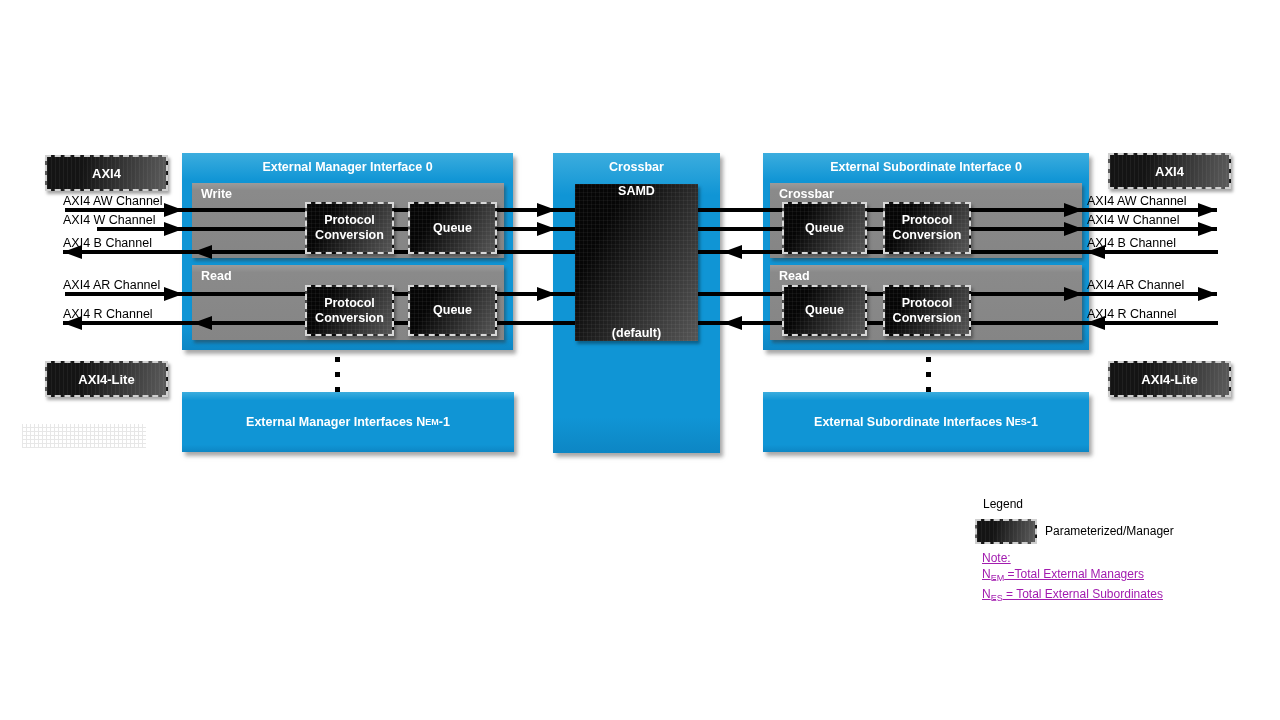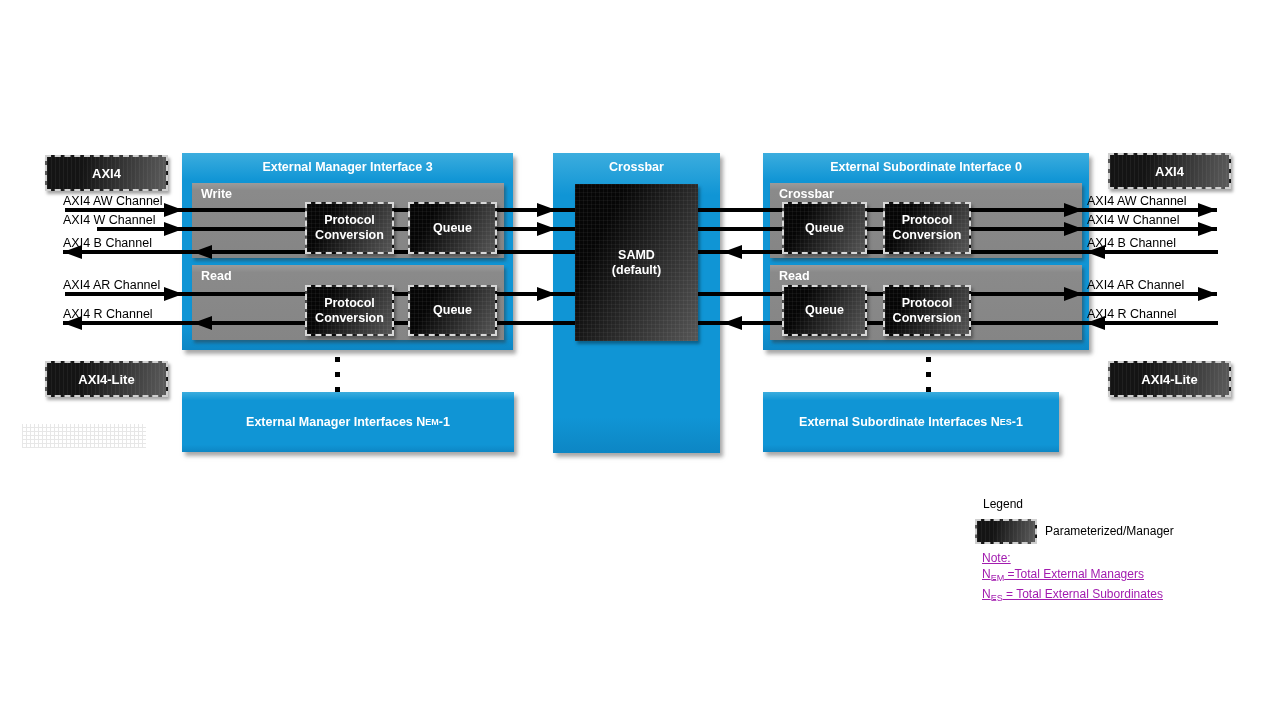--- a/index.html
+++ b/index.html
@@ -25,21 +25,21 @@
   .arrow-layer{position:absolute;left:0;top:0;z-index:2;pointer-events:none;}
   .dark-box{position:absolute;z-index:3;color:#fff;font-weight:bold;font-size:12.5px;
         display:flex;flex-direction:column;align-items:center;justify-content:center;
         text-align:center;line-height:15px;
         border:2px dashed #d8d8d8;
         background-image:
           repeating-linear-gradient(90deg,rgba(255,255,255,.045) 0 1px,transparent 1px 4px),
           repeating-linear-gradient(0deg,rgba(255,255,255,.045) 0 1px,transparent 1px 4px),
           linear-gradient(118deg,#060606 25%,#565656 100%);
         box-shadow:2px 3px 3px rgba(0,0,0,.35);}
-  .dark-box.solid{border:none;}
+  .dark-box.solid{border:none;justify-content:space-between;}
   .pill{position:absolute;z-index:4;width:123px;height:36px;color:#fff;font-weight:bold;
         font-size:13px;display:flex;align-items:center;justify-content:center;
         border:2px dashed #cfcfcf;box-sizing:border-box;
         background-image:
           repeating-linear-gradient(90deg,rgba(255,255,255,.05) 0 1px,transparent 1px 4px),
           linear-gradient(100deg,#141414 30%,#5c5c5c 100%);
         box-shadow:2px 3px 3px rgba(0,0,0,.35);}
   .channel-label{position:absolute;z-index:4;font-size:12.5px;color:#000;white-space:nowrap;
         text-align:left;}
   .dot{position:absolute;z-index:4;width:5px;height:5px;background:#000;}
@@ -60,21 +60,21 @@
 
 
   <div class="artifact-grid"></div>
 
   <div class="pill" style="left:45px;top:155px;">AXI4</div>
   <div class="pill" style="left:45px;top:361px;">AXI4-Lite</div>
   <div class="pill" style="left:1108px;top:153px;">AXI4</div>
   <div class="pill" style="left:1108px;top:361px;">AXI4-Lite</div>
 
   <div class="blue-box" style="left:182px;top:153px;width:331px;height:197px;">
-    <div class="blue-title">External Manager Interface 3</div>
+    <div class="blue-title">External Manager Interface 0</div>
     <div class="gray-section" style="left:10px;top:30px;width:312px;height:75px;">
       <div class="section-title">Write</div>
     </div>
     <div class="gray-section" style="left:10px;top:112px;width:312px;height:75px;">
       <div class="section-title">Read</div>
     </div>
   </div>
 
   <div class="blue-box" style="left:553px;top:153px;width:167px;height:300px;">
     <div class="blue-title">Crossbar</div>
@@ -88,21 +88,21 @@
     <div class="gray-section" style="left:7px;top:112px;width:312px;height:75px;">
       <div class="section-title">Read</div>
     </div>
   </div>
 
   <div class="blue-box nbox" style="left:182px;top:392px;width:332px;height:60px;">
     <span>External Manager Interfaces N</span>
       <sub>EM</sub>
       <span>-1</span>
   </div>
-  <div class="blue-box nbox" style="left:763px;top:392px;width:296px;height:60px;">
+  <div class="blue-box nbox" style="left:763px;top:392px;width:326px;height:60px;">
     <span>External Subordinate Interfaces N</span>
       <sub>ES</sub>
       <span>-1</span>
   </div>
 
   <svg class="arrow-layer" width="1280" height="720">
 
     <g>
       <line x1="65" y1="210" x2="640" y2="210" stroke="#000" stroke-width="4"></line>
       <polygon points="183,210 164,203 164,217" fill="#000"></polygon>

